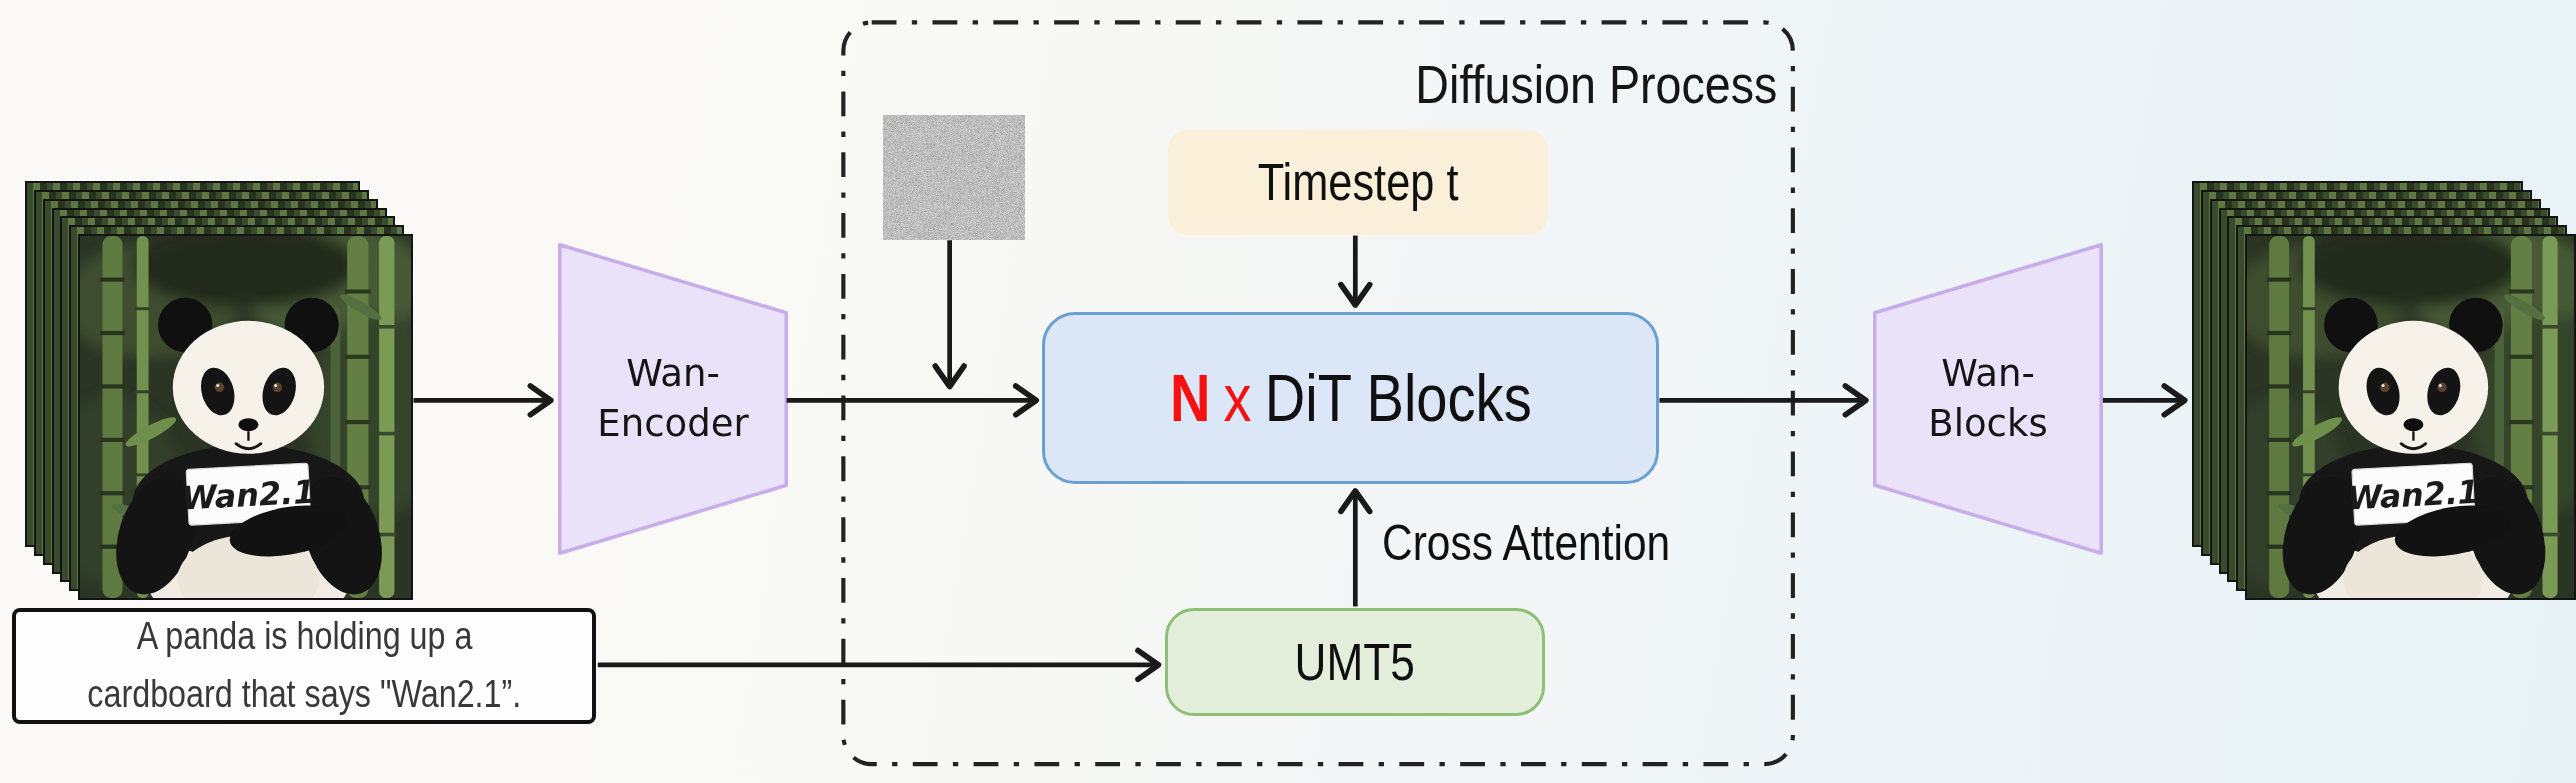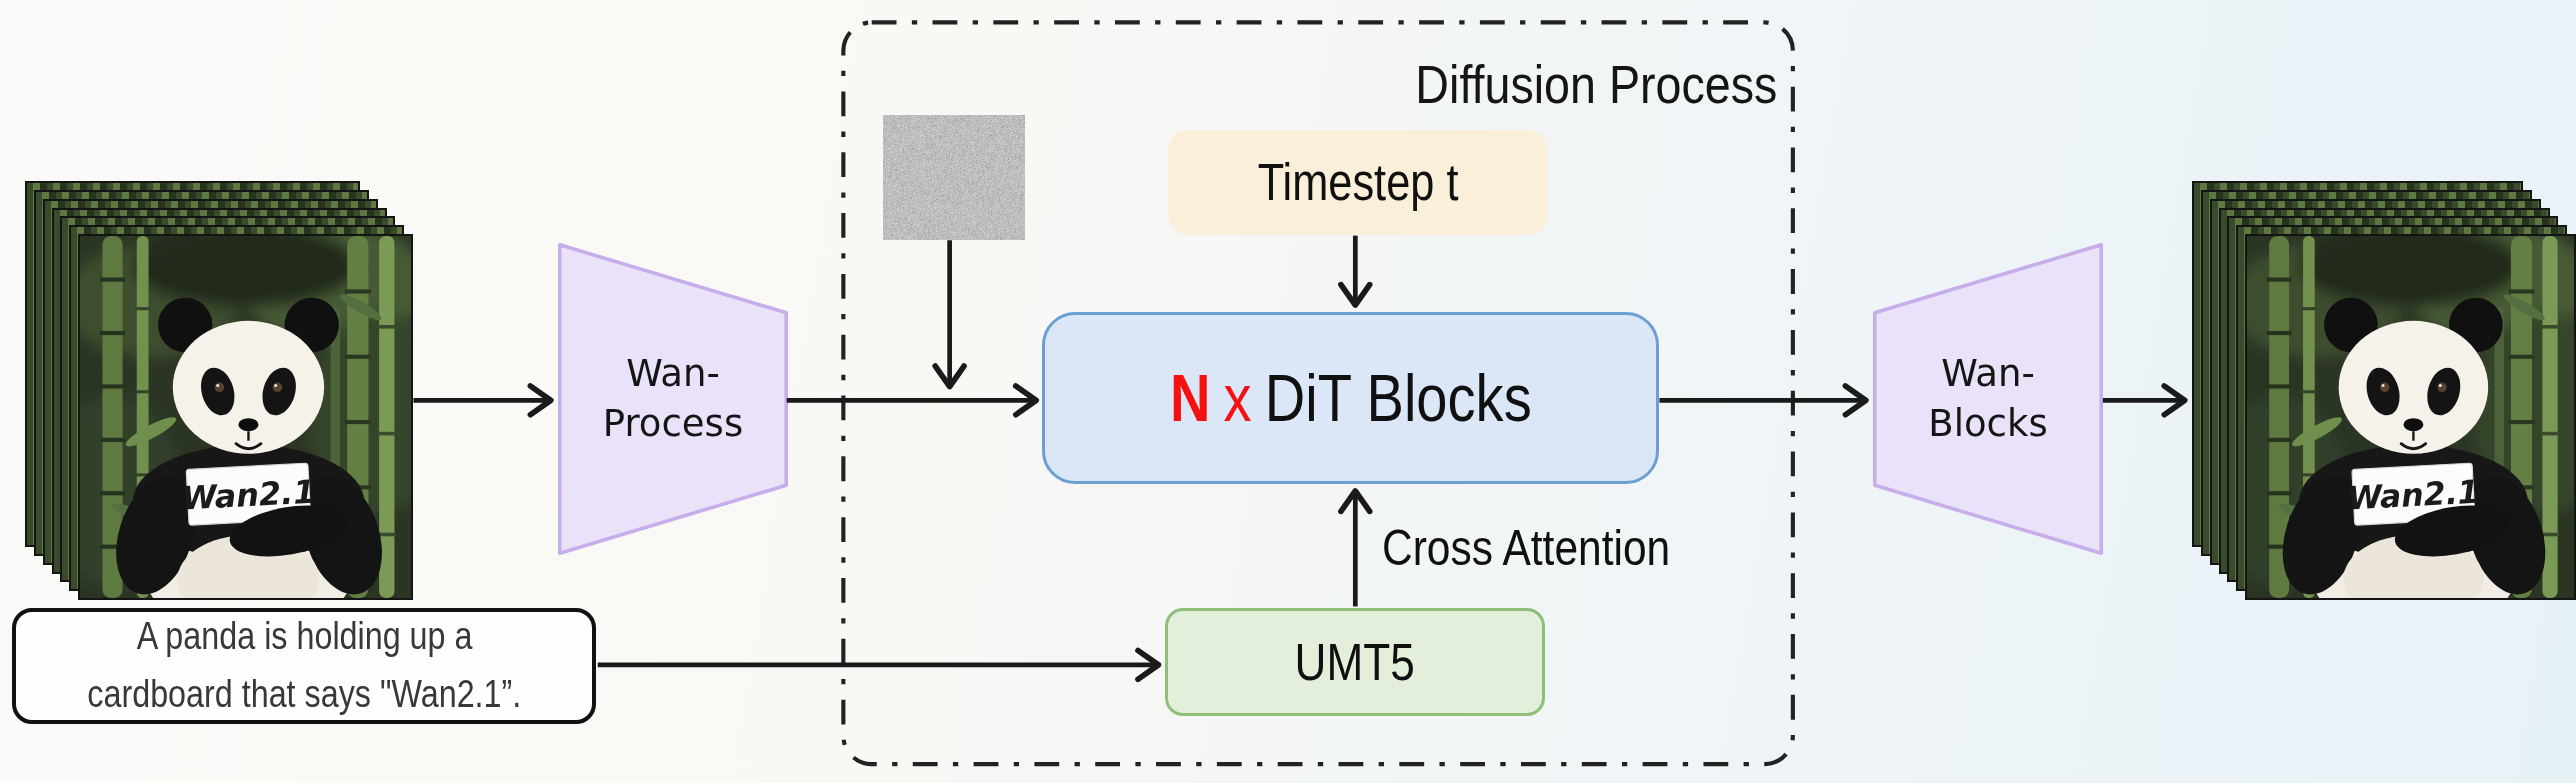--- a/index.html
+++ b/index.html
@@ -37,42 +37,42 @@
     border:3.5px solid var(--dit-border,#6b9fd2);
     border-radius:33px;font-size:66px;
   }
   .dit-box .red{color:var(--dit-accent-red,#f51111);}
   .dit-box .n{font-weight:bold;margin-right:15.4px;}
   .dit-box .x{margin-right:15.4px;}
   .umt5-box{
     left:1165px;top:608px;width:380px;height:108px;
     background:var(--umt5-fill,#e4efdb);
     border:3.5px solid var(--umt5-border,#8fbe77);
-    border-radius:18px;font-size:52px;
+    border-radius:29px;font-size:52px;
   }
   .prompt-box{
     left:12.4px;top:608px;width:584px;height:116px;
     background:#fefefe;
     border:4.1px solid var(--prompt-border,#111111);
-    border-radius:20px;
+    border-radius:8px;
     flex-direction:column;line-height:1.52;
     font-size:38px;color:#383838;z-index:4;
   }
   .prompt-box .cond{color:#383838;}
 
   
   .diffusion-title{
     position:absolute;left:1364px;top:54px;width:413px;
     text-align:right;font-size:53px;color:#151515;
     white-space:nowrap;z-index:4;
   }
   .diffusion-title .cond{transform:scaleX(0.88);transform-origin:right center;color:#151515;}
   .cross-attn{
     position:absolute;left:1382px;top:514px;height:63px;
-    display:flex;align-items:flex-end;
+    display:flex;align-items:flex-start;
     font-size:50px;color:#101010;white-space:nowrap;z-index:4;
   }
   .cross-attn .cond{transform-origin:left center;}
 
   
   .trapezoid{position:absolute;width:230px;height:312px;z-index:4;}
   .trapezoid svg{position:absolute;left:0;top:0;width:100%;height:100%;}
   .trapezoid .trap-label{
     position:absolute;inset:0;display:flex;flex-direction:column;
     align-items:center;justify-content:center;
@@ -209,21 +209,21 @@
     <span class="cond">A panda is holding up a</span>
     <span class="cond">cardboard that says "Wan2.1”.</span>
   </div>
 
   <div class="trapezoid" id="encoder">
     <svg viewBox="0 0 390 528" preserveAspectRatio="none">
       <polygon points="3,3 387,118 387,410 3,525" fill="#e9e2f9" stroke="#c7ade9" stroke-width="6" stroke-linejoin="round"></polygon>
     </svg>
     <div class="trap-label">
       <div>Wan-</div>
-      <div>Process</div>
+      <div>Encoder</div>
     </div>
   </div>
 
   <div class="noise">
     <svg viewBox="0 0 240 212" preserveAspectRatio="none">
       <defs>
         <filter id="nz" x="0" y="0" width="100%" height="100%">
           <feTurbulence type="fractalNoise" baseFrequency="0.9" numOctaves="2" stitchTiles="stitch" result="t"></feTurbulence>
           <feColorMatrix in="t" type="saturate" values="0"></feColorMatrix>
           <feComponentTransfer>

